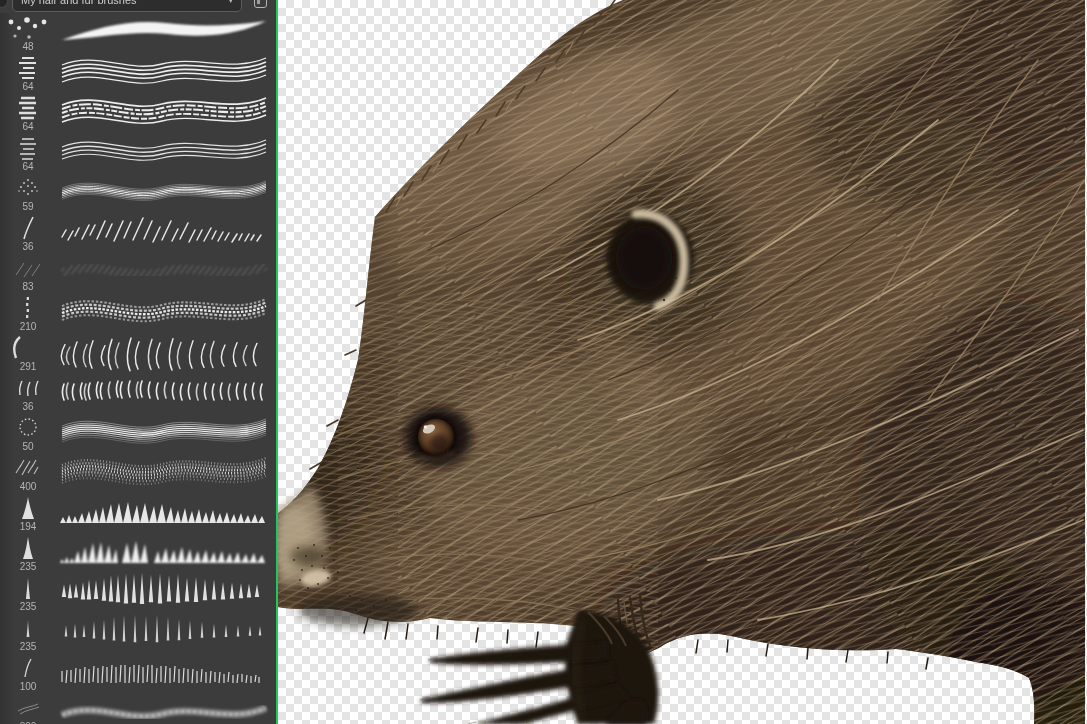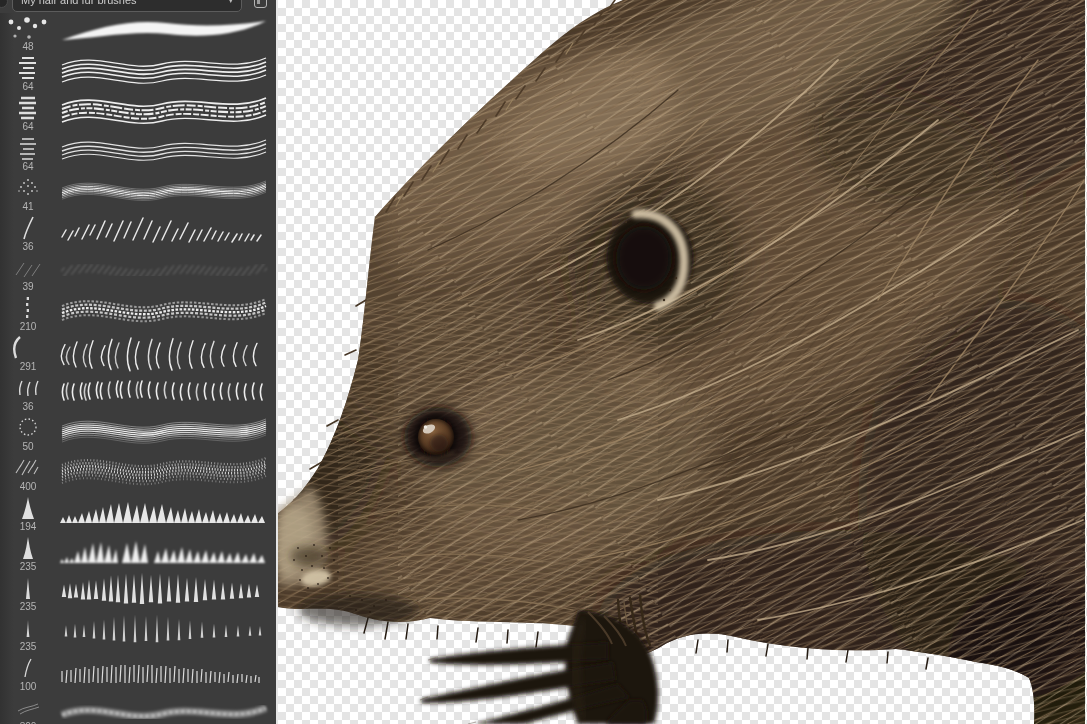--- a/index.html
+++ b/index.html
@@ -1,20 +1,20 @@
 <!DOCTYPE html>
 <html style="--panel-bg: #3c3c3c; --panel-text: #cccccc; --panel-label: #b5b5b5; --stroke-preview: #f0f0f0; --checker-light: #ffffff; --checker-dark: #e4e4e4; --fur-base: #4b3a29; --fur-dark: #241b12; --fur-light: #a18664; --fur-lighter: #cdb795; --eye-iris: #6f4c30; --eye-highlight: #d9cfc2; --ear-rim: #d8c8ab; --nose-spot: #d2c3a6; --paw: #1e1710;"><head>
 <meta charset="utf-8">
 <style>
   :root{ }
   *{margin:0;padding:0;box-sizing:border-box;}
   html,body{width:1087px;height:724px;overflow:hidden;background:#3c3c3c;font-family:"Liberation Sans",sans-serif;}
   .app{position:relative;width:1087px;height:724px;display:flex;}
   
-  .panel{position:relative;width:278px;height:724px;background:var(--panel-bg,#3c3c3c);border-right:2px solid #e5e5e5;overflow:hidden;flex:0 0 278px;}
+  .panel{position:relative;width:278px;height:724px;background:var(--panel-bg,#3c3c3c);border-right:2px solid #22c55e;overflow:hidden;flex:0 0 278px;}
   .topbar{position:relative;height:13px;}
   .corner-bit{position:absolute;left:-5px;top:-5px;width:13px;height:13px;border-radius:50%;background:#262626;border:1px solid #4a4a4a;}
   .dropdown{position:absolute;left:12px;top:-12px;width:230px;height:24px;background:#2d2d2d;border:1px solid #5c5c5c;border-radius:5px;display:flex;align-items:center;justify-content:space-between;padding:0 8px;color:var(--panel-text,#cccccc);font-size:11px;}
   .dd-caret{font-size:9px;color:#bdbdbd;}
   .panel-ico{position:absolute;left:254px;top:-4px;width:13px;height:12px;border:1.5px solid #b5b5b5;border-radius:3px;background:transparent;}
   .panel-ico::after{content:"";position:absolute;left:2px;top:2px;width:3px;height:5px;background:#b5b5b5;opacity:.8;}
   .rows{position:absolute;left:0;top:13px;right:0;bottom:0;background:linear-gradient(90deg,#323232 0,#3c3c3c 14px);}
   .row{height:40px;display:flex;align-items:flex-end;}
   .thcol{width:56px;display:flex;flex-direction:column;align-items:center;justify-content:flex-end;padding-bottom:1px;}
   .th{width:44px;height:26px;display:block;}
@@ -153,21 +153,21 @@
                 <circle cx="15" cy="12" r="1"></circle>
                 <circle cx="22" cy="11" r="1"></circle>
                 <circle cx="29" cy="12" r="1"></circle>
                 <circle cx="18" cy="16" r="1"></circle>
                 <circle cx="26" cy="16" r="1"></circle>
                 <circle cx="22" cy="19" r="1"></circle>
                 <circle cx="13" cy="16" r=".8"></circle>
                 <circle cx="31" cy="16" r=".8"></circle>
               </g>
             </svg>
-          <div class="sz">41</div>
+          <div class="sz">59</div>
           </div>
         <svg class="st" viewBox="0 0 216 40">
             <g stroke="#efefef" filter="url(#b05)">
           <use href="#wv" transform="translate(0,-5)" stroke-width=".9" opacity=".35"></use>
               <use href="#wv" transform="translate(0,-3.4)" stroke-width=".9" opacity=".55"></use>
               <use href="#wv" transform="translate(0,-1.8)" stroke-width="1" opacity=".85"></use>
               <use href="#wv" transform="translate(0,-.2)" stroke-width="1.1" opacity="1"></use>
               <use href="#wv" transform="translate(0,1.4)" stroke-width="1" opacity="1"></use>
               <use href="#wv" transform="translate(0,3)" stroke-width=".9" opacity=".8"></use>
               <use href="#wv" transform="translate(0,4.6)" stroke-width=".9" opacity=".55"></use>
@@ -186,21 +186,21 @@
         <svg class="st" viewBox="0 0 216 40">
           <path d="M6,24 l4,-7 M12,27 l5,-9 M19,23 l4,-8 M26,26 l7,-14 M34,22 l5,-10 M41,26 l8,-18 M50,24 l6,-13 M58,28 l9,-20 M68,25 l7,-16 M77,27 l10,-22 M88,26 l8,-18 M97,29 l7,-15 M106,27 l9,-19 M116,28 l6,-12 M124,26 l8,-16 M133,29 l6,-12 M141,27 l5,-10 M148,28 l7,-13 M156,26 l4,-8 M162,28 l5,-9 M169,27 l4,-7 M176,29 l5,-8 M183,27 l3,-6 M189,28 l4,-7 M195,27 l3,-5 M201,28 l4,-6" stroke="#f0f0f0" stroke-width="1.5" stroke-linecap="round" filter="url(#b03)" opacity=".95"></path>
           </svg>
       </div>
 
       <div class="row">
         <div class="thcol">
             <svg class="th" viewBox="0 0 44 26">
           <path d="M10,20 l8,-12 M18,22 l8,-12 M26,21 l8,-12" stroke="#cfcfcf" stroke-width="1" opacity=".45" fill="none" filter="url(#b03)"></path>
             </svg>
-          <div class="sz">39</div>
+          <div class="sz">83</div>
           </div>
         <svg class="st" viewBox="0 0 216 40">
           <use href="#wv" stroke="url(#hp)" stroke-width="9" opacity=".5" filter="url(#b08)"></use>
           </svg>
       </div>
 
       <div class="row">
         <div class="thcol">
             <svg class="th" viewBox="0 0 44 26">
           <path d="M22,2 v3 M21,8 v3 M22,14 v3 M21,20 v3" stroke="#d8d8d8" stroke-width="2.6" filter="url(#b03)"></path>

